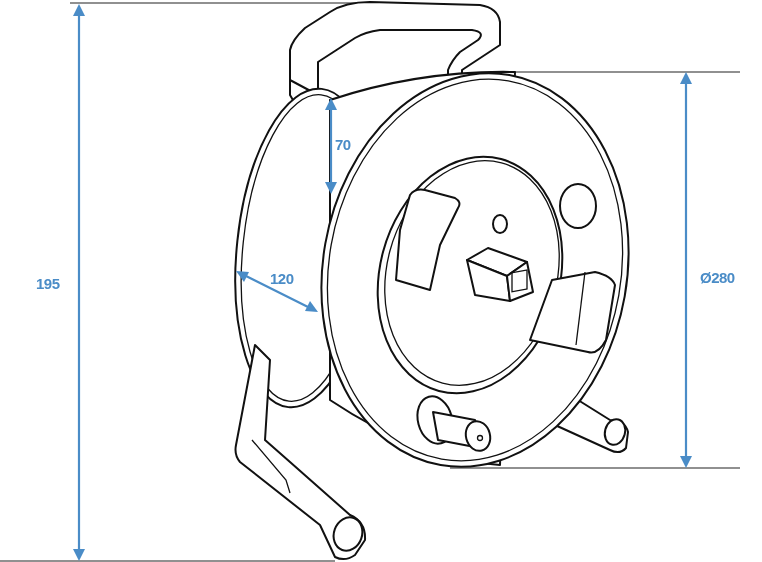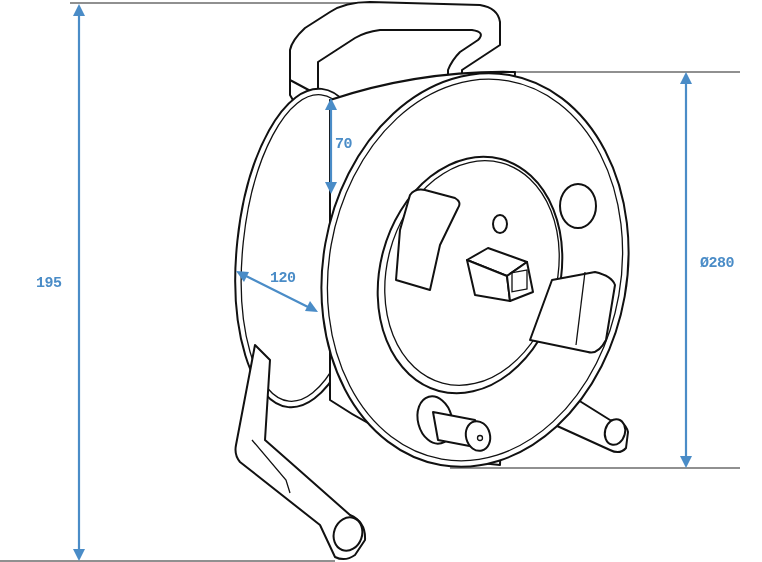--- a/index.html
+++ b/index.html
@@ -1,20 +1,20 @@
 <!DOCTYPE html>
 <html><head>
   <meta charset="utf-8">
   <style>
     html, body { margin: 0; padding: 0; background: #ffffff; }
     body { width: 762px; height: 562px; overflow: hidden; position: relative; font-family: "Liberation Sans", sans-serif; }
     #drawing { position: absolute; left: 0; top: 0; width: 762px; height: 562px; }
     .dim-label {
       position: absolute;
-      font-family: Liberation Mono, monospace;
+      font-family: Liberation Sans, sans-serif;
       font-weight: bold;
       font-size: 15px;
       color: #4a8cc7;
       letter-spacing: -0.5px;
     }
     .stroke { fill: none; stroke: #111; stroke-width: 2; stroke-linejoin: round; stroke-linecap: round; }
     .thin { fill: none; stroke: #111; stroke-width: 1.3; }
     .fillw { fill: #fff; stroke: #111; stroke-width: 2; stroke-linejoin: round; }
     .dimline { stroke: #4a8cc7; stroke-width: 2.2; fill: none; }
     .ext { stroke: #222; stroke-width: 1.2; }
@@ -96,15 +96,15 @@
     <polygon points="318,312 305,311 310,301" fill="#4a8cc7"></polygon>
   </g>
   <g>
     <line class="dimline" x1="331" y1="106" x2="331" y2="186"></line>
     <polygon points="331,98 325,110 337,110" fill="#4a8cc7"></polygon>
     <polygon points="331,194 325,182 337,182" fill="#4a8cc7"></polygon>
   </g>
 </svg>
 
 <div class="dim-label" style="left:36px; top:275px;">195</div>
-<div class="dim-label" style="left:700px; top:255px;">Ø280</div>
+<div class="dim-label" style="left:700px; top:269px;">Ø280</div>
 <div class="dim-label" style="left:270px; top:270px;">120</div>
 <div class="dim-label" style="left:335px; top:136px;">70</div>
 
 </body></html>

